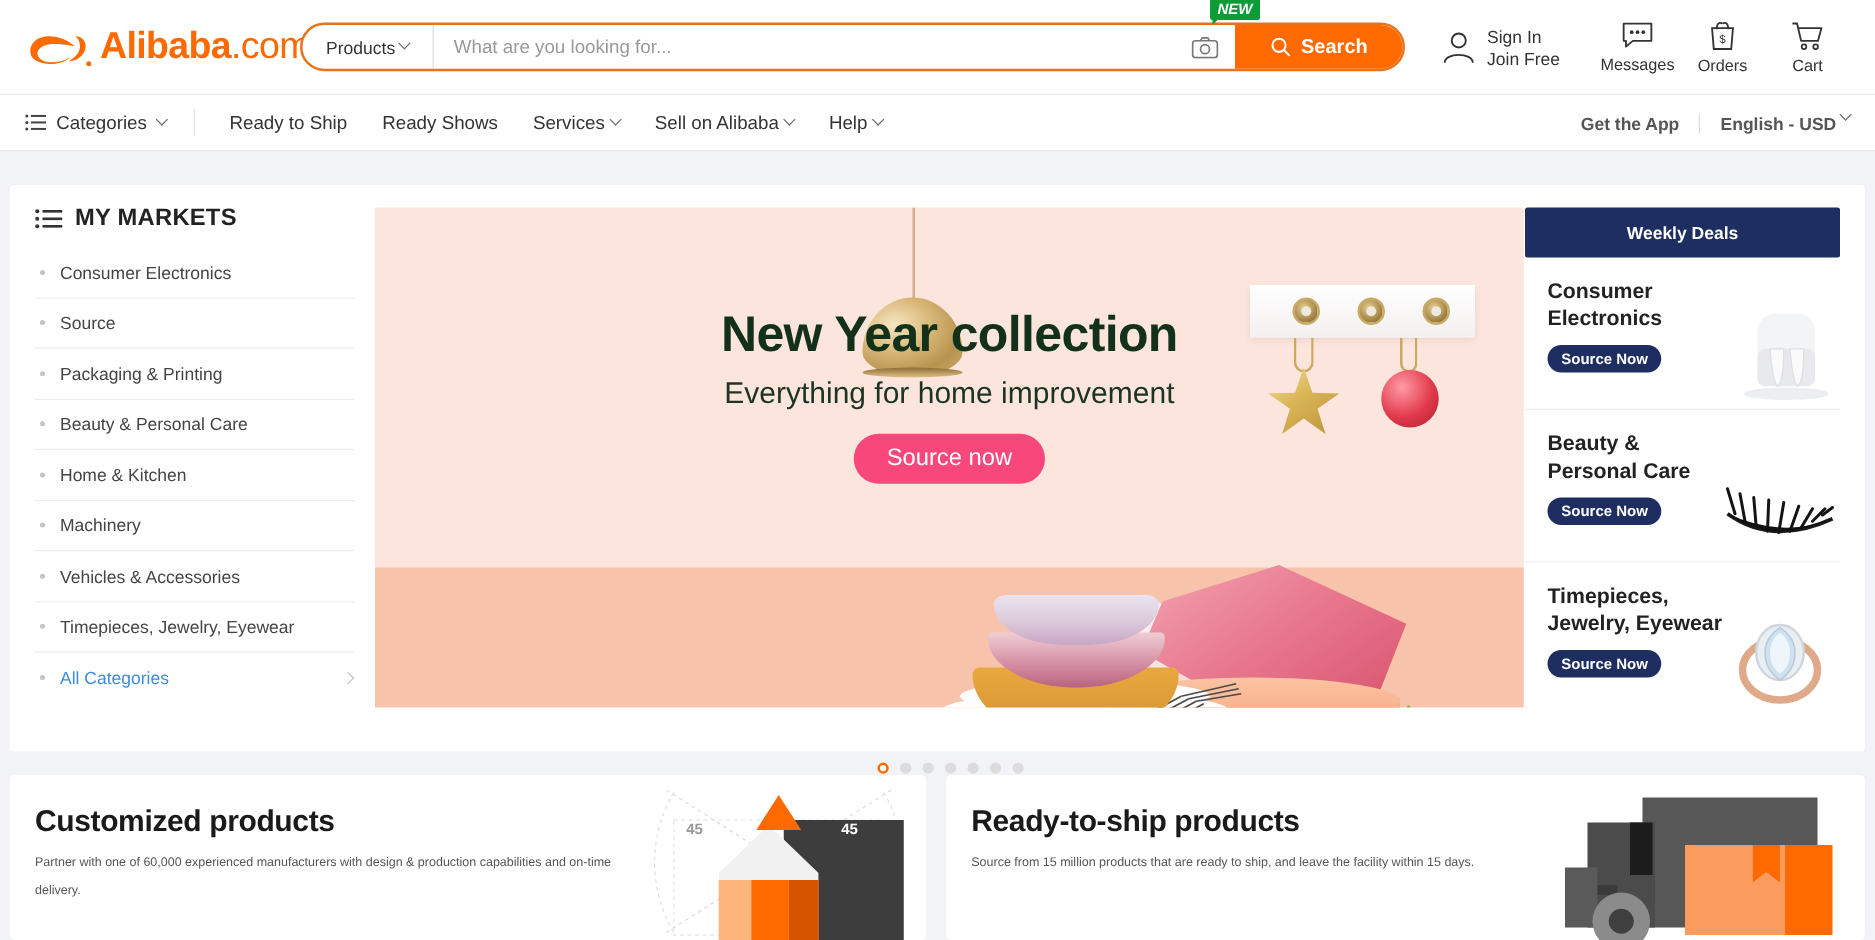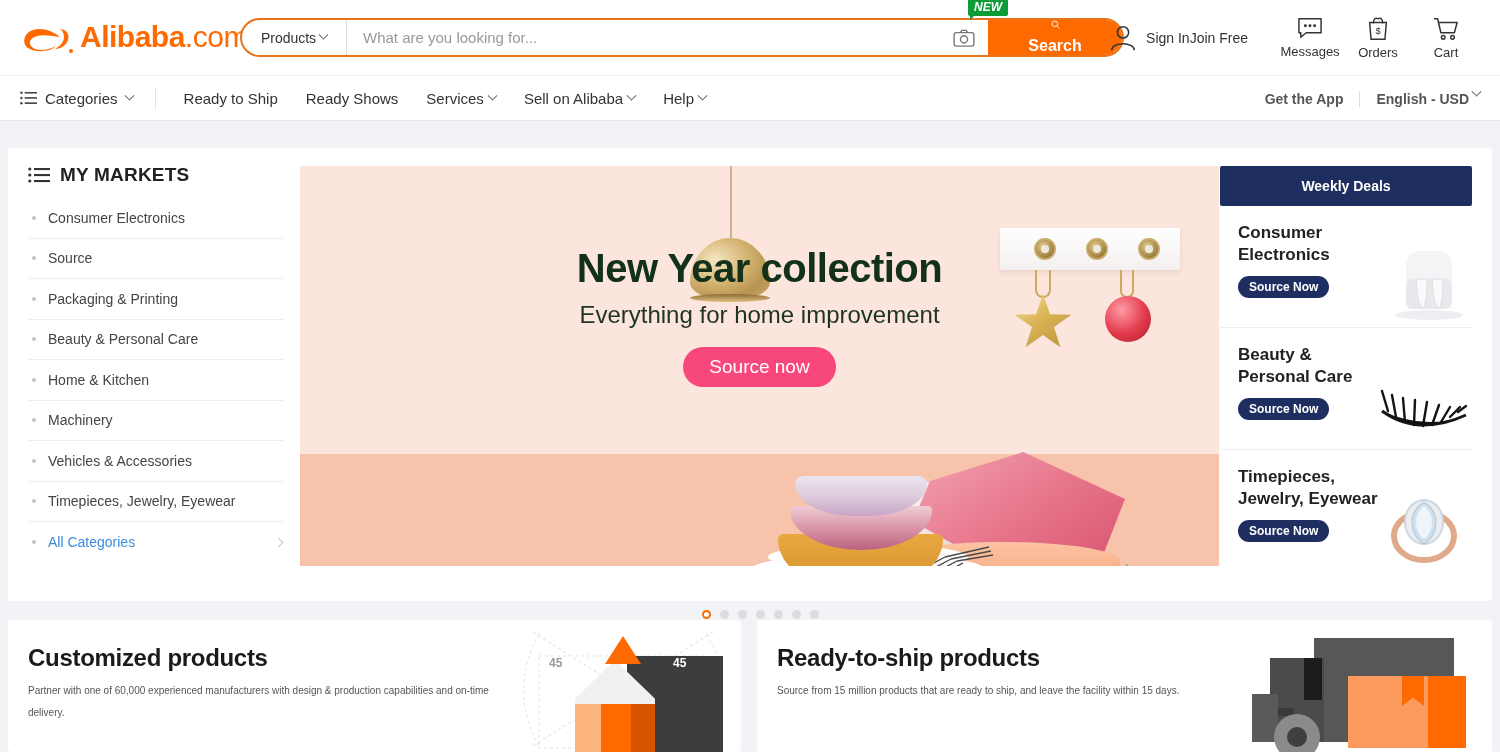--- a/index.html
+++ b/index.html
@@ -115,21 +115,20 @@
     border: none;
     border-radius: 0 18px 18px 0;
     font-size: 16px;
     font-weight: bold;
     display: flex;
     align-items: center;
     justify-content: center;
     gap: 8px;
     cursor: pointer;
     font-family: "Liberation Sans", sans-serif;
-    flex-direction: column;
   }
 
   .header-right {
     position: absolute;
     right: 20px; top: 0; height: 75px;
     display: flex;
     align-items: center;
     gap: 0px;
   }
   .hr-item {
@@ -143,21 +142,21 @@
     min-width: 68px;
     gap: 3px;
   }
   .hr-signin {
     flex-direction: row;
     align-items: center;
     gap: 8px;
     min-width: 0;
     margin-right: 28px;
   }
-  .signin-lines { display:flex; flex-direction: row; line-height: 18px; font-size: 14px; }
+  .signin-lines { display:flex; flex-direction: column; line-height: 18px; font-size: 14px; }
   .hr-label { font-size: 13px; color: #333; }
 
   
   .navbar {
     height: 46px;
     background: #fff;
     border-top: 1px solid #eee;
     border-bottom: 1px solid #e6e6e6;
     display: flex;
     align-items: center;

